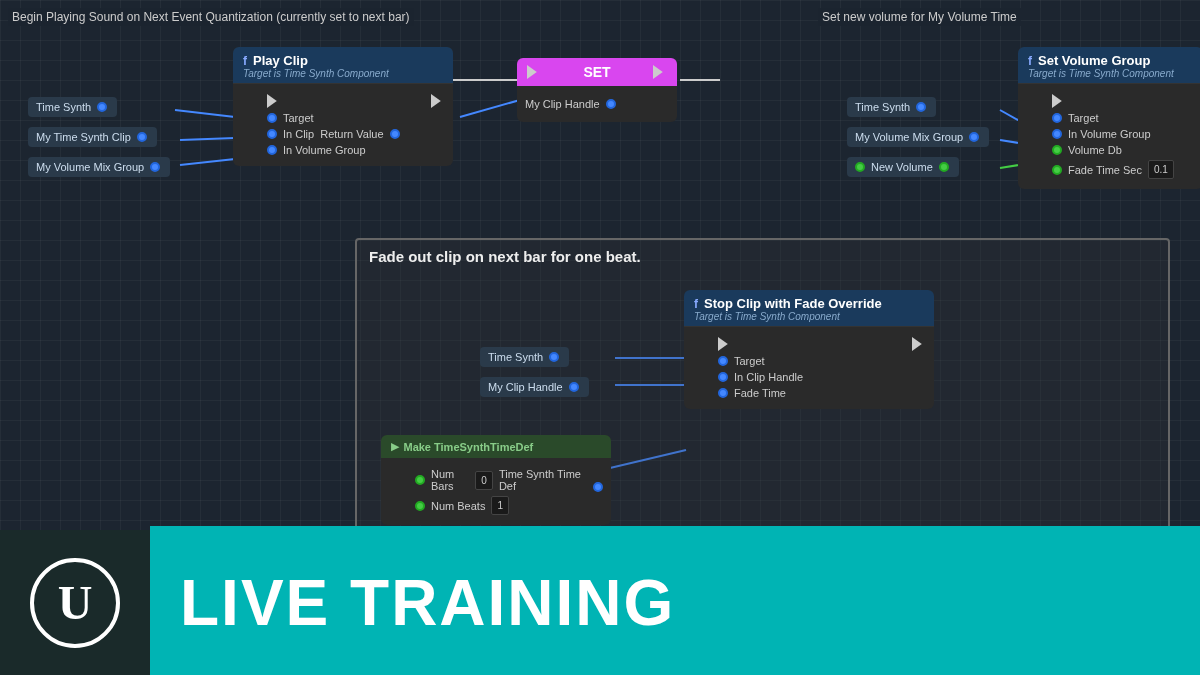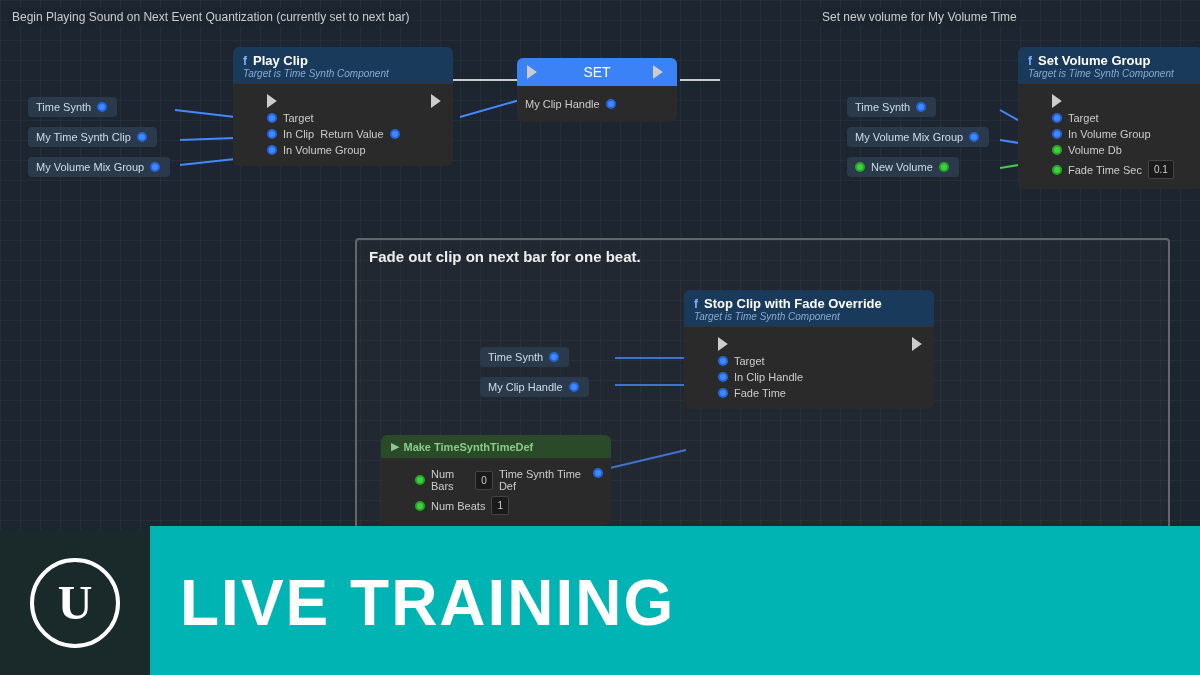--- a/index.html
+++ b/index.html
@@ -131,25 +131,25 @@
     .pin.green { background: #44cc44; border: 2px solid #22aa22; }
 
     
     .set-node {
       position: absolute;
       background: #2a2a2a;
       border-radius: 6px;
       min-width: 130px;
     }
     .set-header {
-      background: #3b82f6;
+      background: #d946ef;
       padding: 6px 10px;
       text-align: center;
       font-size: 14px;
-      font-weight: normal;
+      font-weight: bold;
       color: white;
       border-radius: 6px 6px 0 0;
     }
     .set-body {
       padding: 8px;
     }
 
     
     .input-node {
       position: absolute;
@@ -433,21 +433,21 @@
     <span style="color:#88cc88; font-size:11px;">▶</span>
     <span class="node-title" style="font-size:11px; color:#88cc88;">Make TimeSynthTimeDef</span>
   </div>
   <div class="node-body">
     <div class="node-row" style="justify-content:space-between;">
       <div style="display:flex; align-items:center; gap:6px;">
         <div class="pin green"></div>
         <span>Num Bars</span>
         <span class="val-box">0</span>
       </div>
-      <div style="display:flex; align-items:flex-start; gap:6px;">
+      <div style="display:flex; align-items:flex-end; gap:6px;">
         <span>Time Synth Time Def</span>
         <div class="pin blue"></div>
       </div>
     </div>
     <div class="node-row">
       <div class="pin green"></div>
       <span>Num Beats</span>
       <span class="val-box">1</span>
     </div>
   </div>

